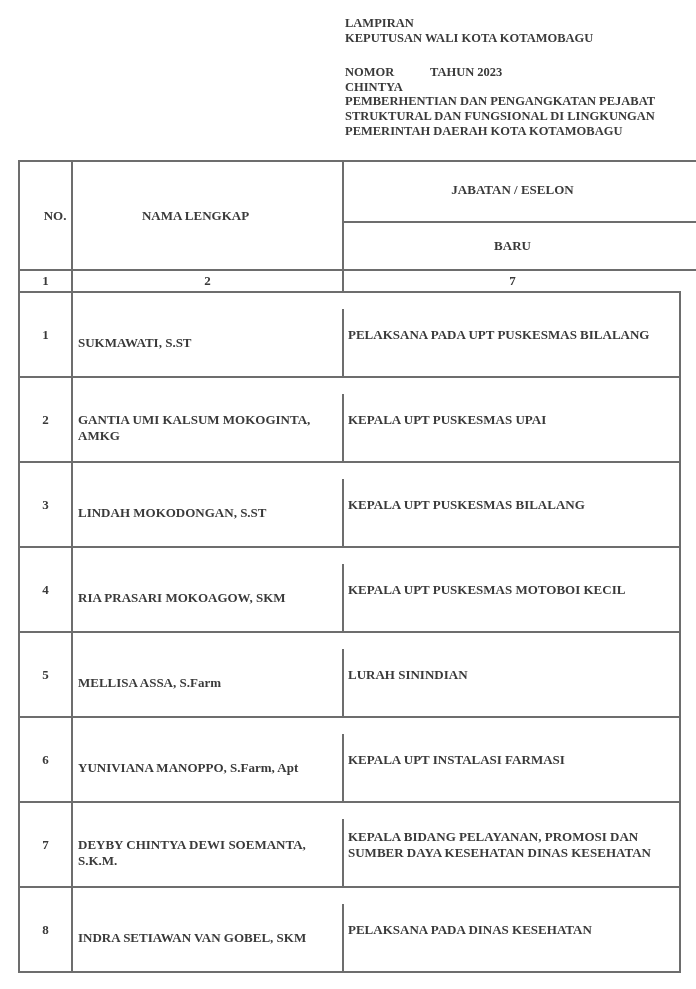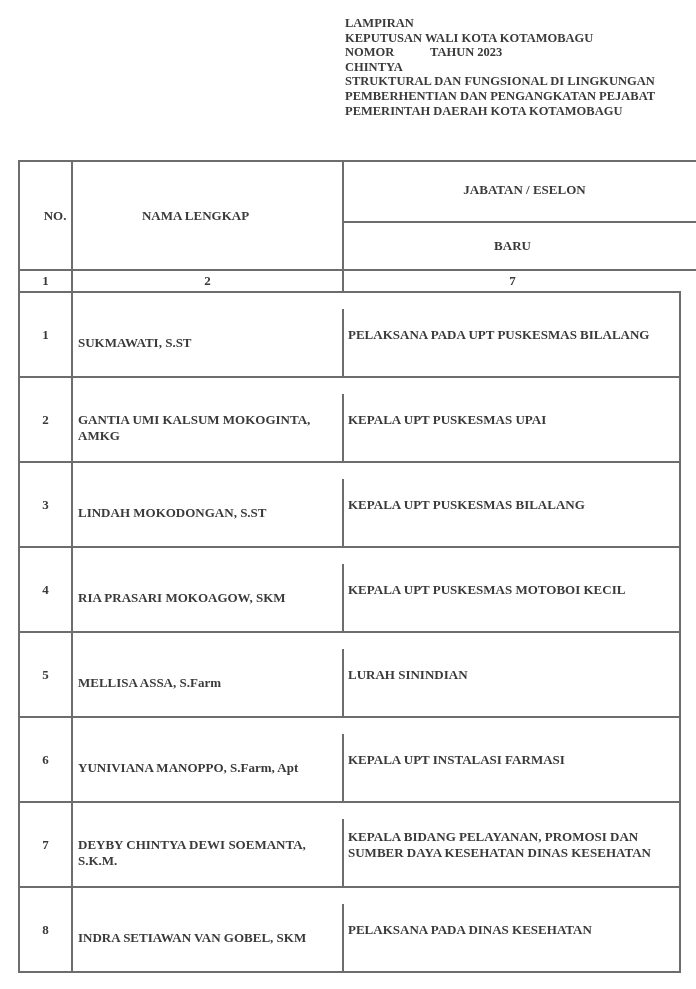--- a/index.html
+++ b/index.html
@@ -12,21 +12,21 @@
     color:#3a3a3a;
     overflow:hidden;
   }
 
   
   .letterhead {
     position:absolute; left:345px; top:16px; width:330px;
     font-size:12.5px; line-height:14.6px;
     white-space:nowrap;
   }
-  .nomor-label { display:inline-block; width:85px; }
+  .nomor-label { display:inline-block; width:85px;margin-top:20px; }
 
   
   .line { position:absolute; background:#6d6d6d; }
 
   
   .hdr-cell {
     position:absolute;
     display:flex; align-items:center; justify-content:center;
     text-align:center; font-size:13px;
   }
@@ -62,35 +62,35 @@
   }
 </style>
 </head>
 <body>
 
 <div class="letterhead">
   <div>LAMPIRAN</div>
   <div>KEPUTUSAN WALI KOTA KOTAMOBAGU</div>
   <div><span class="nomor-label">NOMOR</span><span>TAHUN 2023</span></div>
   <div>CHINTYA</div>
+  <div>PEMBERHENTIAN DAN PENGANGKATAN PEJABAT</div>
   <div>STRUKTURAL DAN FUNGSIONAL DI LINGKUNGAN</div>
-  <div>PEMBERHENTIAN DAN PENGANGKATAN PEJABAT</div>
   <div>PEMERINTAH DAERAH KOTA KOTAMOBAGU</div>
 </div>
 
 <div class="line" style="left:18px; top:160px; width:678px; height:2px;"></div>
 <div class="line" style="left:343px; top:221px; width:353px; height:2px;"></div>
 <div class="line" style="left:18px; top:269px; width:678px; height:2px;"></div>
 <div class="line" style="left:18px; top:160px; width:2px; height:133px;"></div>
 <div class="line" style="left:71px; top:160px; width:2px; height:133px;"></div>
 <div class="line" style="left:342px; top:160px; width:2px; height:133px;"></div>
 
 <div class="hdr-cell" style="left:20px; top:162px; width:70px; height:107px;">NO.</div>
 <div class="hdr-cell" style="left:73px; top:162px; width:245px; height:107px;">NAMA LENGKAP</div>
-<div class="hdr-cell" style="left:344px; top:162px; width:337px; height:55px;margin-left:12px;">JABATAN / ESELON</div>
+<div class="hdr-cell" style="left:344px; top:162px; width:337px; height:55px;">JABATAN / ESELON</div>
 <div class="hdr-cell" style="left:344px; top:223px; width:337px; height:46px;">BARU</div>
 
 <div class="hdr-cell" style="left:20px; top:271px; width:51px; height:20px;">1</div>
 <div class="hdr-cell" style="left:73px; top:271px; width:269px; height:20px;">2</div>
 <div class="hdr-cell" style="left:344px; top:271px; width:337px; height:20px;">7</div>
 
 <div id="body-table">
     <div class="body-row">
       <div class="cell-no">1</div>
       <div class="cell-nama">SUKMAWATI, S.ST</div>

